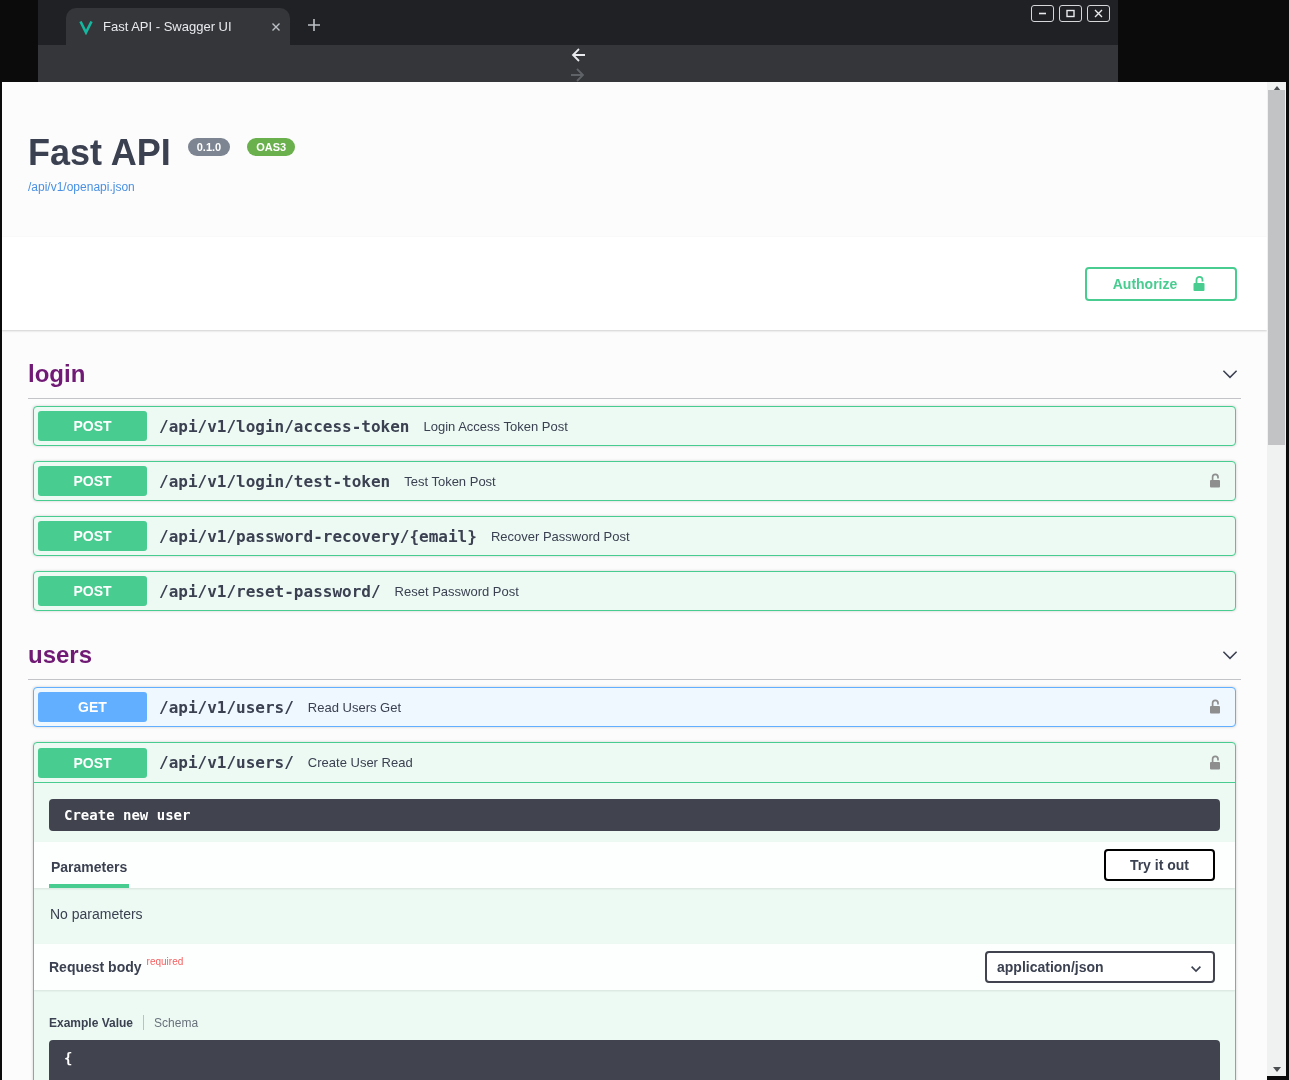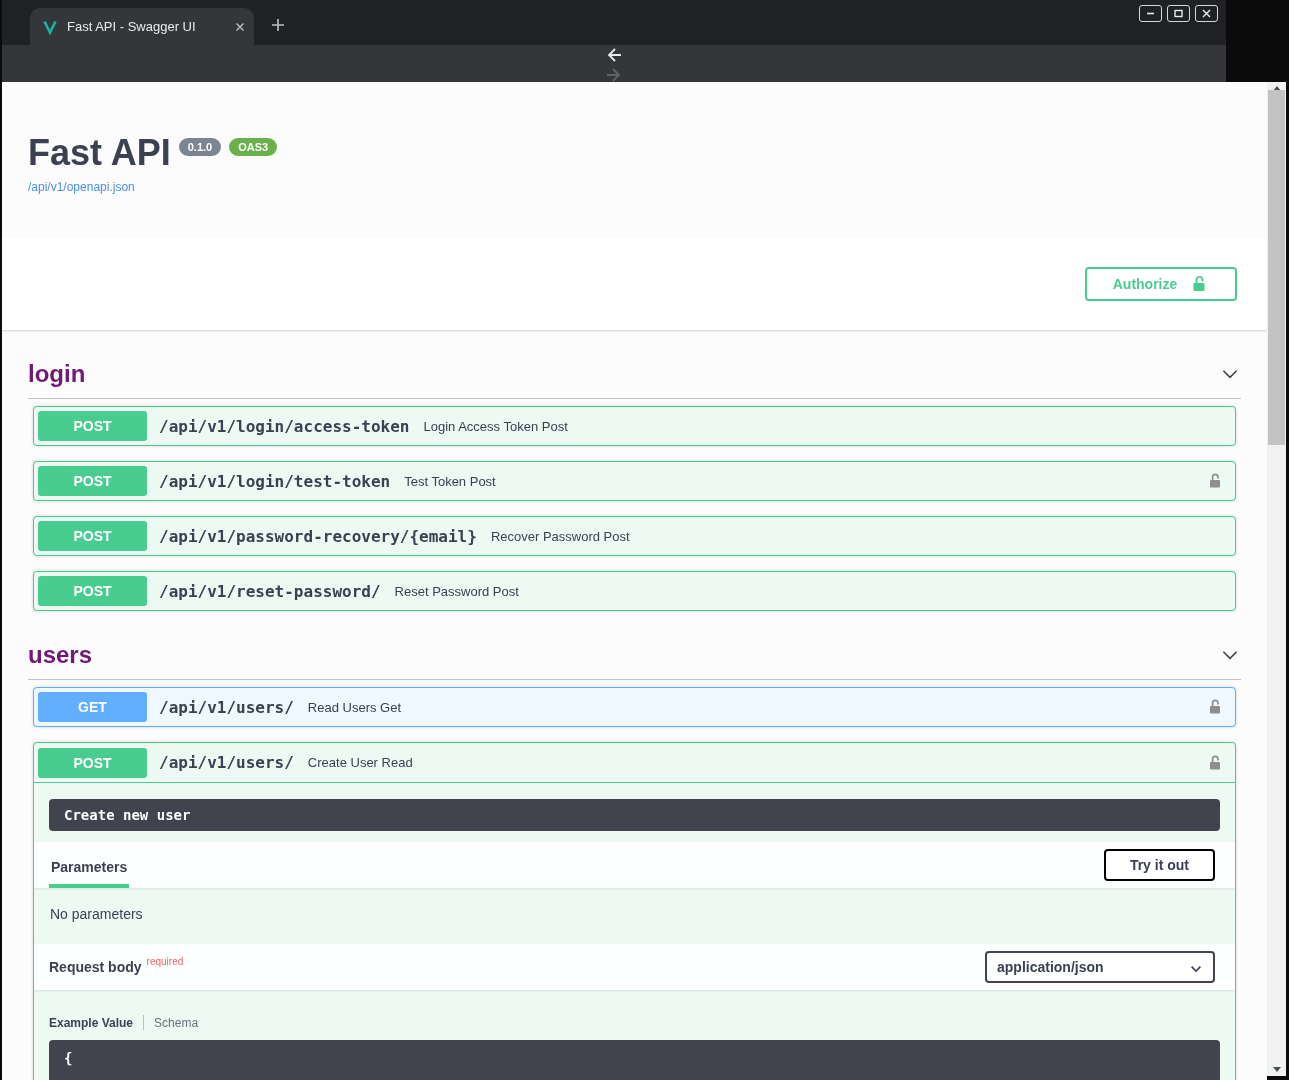--- a/index.html
+++ b/index.html
@@ -1,21 +1,21 @@
 <!DOCTYPE html>
 <html><head>
 <meta charset="utf-8">
 <style>
   * { margin:0; padding:0; box-sizing:border-box; }
   html,body { width:1289px; height:1080px; overflow:hidden; background:#0b0b0c;
               font-family:"Liberation Sans", sans-serif; }
   .window { width:1289px; height:1080px; background:#0b0b0c; padding:0 3px 4px 2px; }
 
   
-  .chrome { width:1224px; background:#fde047; }
+  .chrome { width:1080px; background:#fde047;margin-left:36px; }
   .tabstrip { height:45px; position:relative; background:#202124; }
   .tab { position:absolute; left:28px; top:8px; width:224px; height:37px;
          background:#35363a; border-radius:10px 10px 0 0; display:flex; align-items:center;
          padding:0 8px 0 12px; }
   .tab-title { color:#e8eaed; font-size:13px; margin-left:9px; flex:1; white-space:nowrap;
                overflow:hidden; }
   .iconbtn { display:flex; align-items:center; justify-content:center; cursor:pointer; }
   .newtab { position:absolute; left:262px; top:11px; width:28px; height:28px; border-radius:50%; }
   .win-controls { position:absolute; right:8px; top:5px; display:flex; gap:5px; }
   .win-btn { width:23px; height:17px; border:1px solid #d6d7d9; border-radius:3px;
@@ -40,21 +40,21 @@
   .sb-up, .sb-down { position:absolute; left:50%; transform:translateX(-50%);
                      width:0; height:0; border-left:4px solid transparent; border-right:4px solid transparent; }
   .sb-up { top:4px; border-bottom:5px solid #4c4f52; }
   .sb-down { bottom:4px; border-top:5px solid #4c4f52; }
 
   
   .info { padding-top:51px; }
   .title-row { display:flex; align-items:flex-start; }
   .api-title { font-size:36px; font-weight:700; color:#3b4151; line-height:40px; }
   .pill { color:#fff; font-size:11px; font-weight:700; border-radius:10px; padding:3px 9px;
-          margin-left:8px; margin-top:5px; display:inline-block; }
+          margin-left:17px; margin-top:5px; display:inline-block; }
   .pill-version { background:#7d8492; }
   .pill-oas { background:#6ab04c; }
   .spec-link { display:inline-block; margin-top:7px; font-size:12px; color:#4a90e2;
                text-decoration:none; }
 
   .scheme-container { background:#fff; box-shadow:0 1px 2px 0 rgba(0,0,0,.18); margin:42px -26px 0;
                       padding:0 30px; height:93px; display:flex; align-items:center;
                       justify-content:flex-end; }
   .authorize-btn { display:flex; align-items:center; justify-content:center; gap:12px;
                    width:152px; height:34px; background:transparent; border:2px solid #49cc90;

